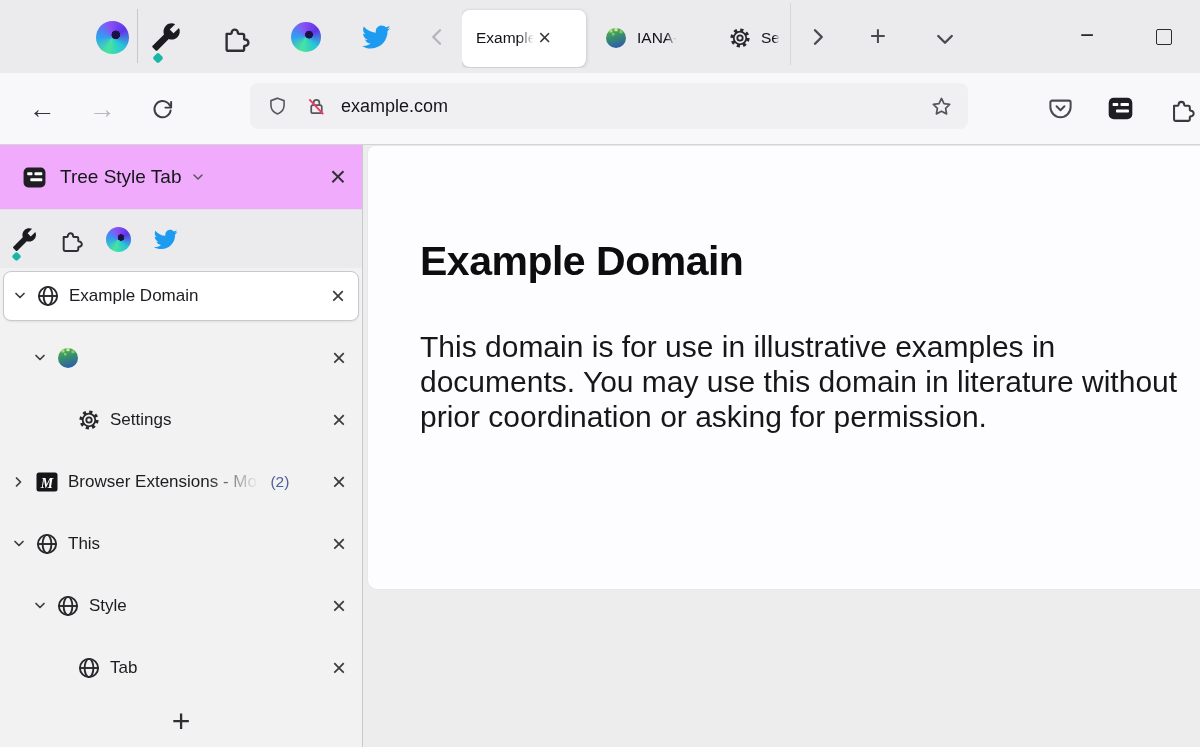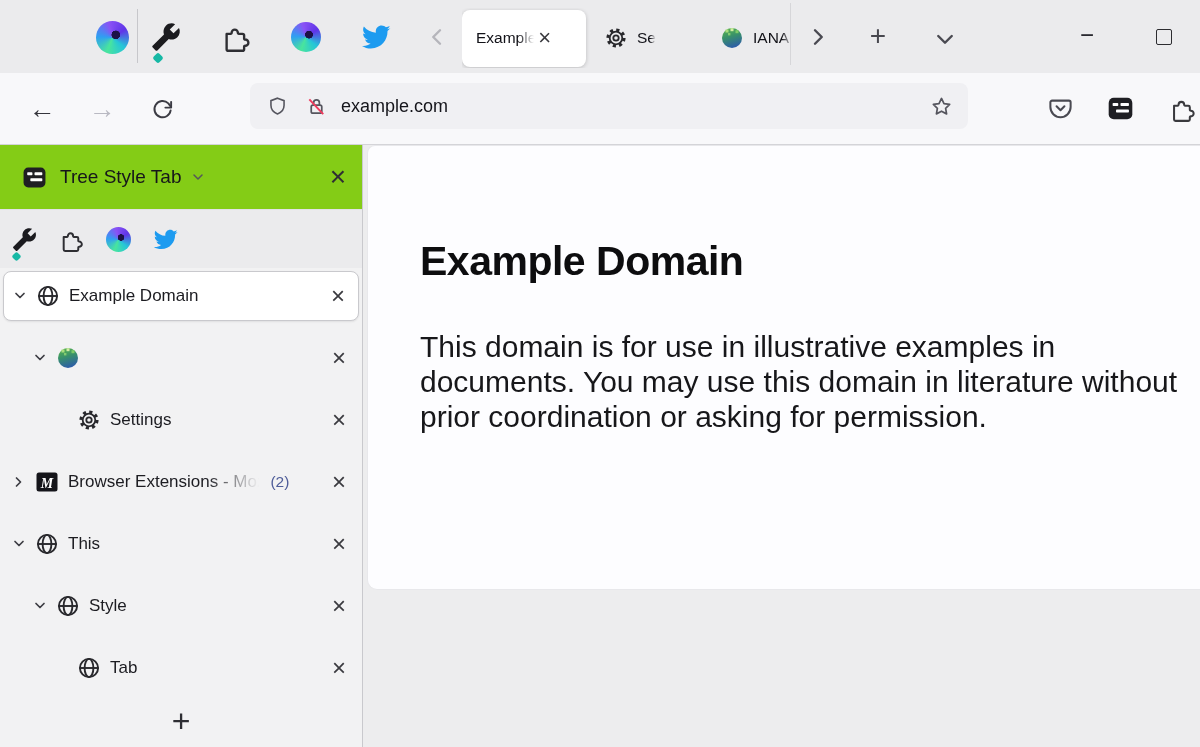--- a/index.html
+++ b/index.html
@@ -59,21 +59,21 @@
   #star-ic { margin-left:auto; margin-right:15px; width:23px; height:23px; }
   .toolbar-right-btn { position:absolute; top:22px; width:28px; height:28px; background:none; border:none; }
   .toolbar-right-btn .ic { width:27px; height:27px; }
 
   
   .content { flex:1; display:flex; min-height:0; }
 
   
   .sidebar { width:363px; flex:none; display:flex; flex-direction:column; background:#f2f2f3;
      border-right:1px solid #c9c9cd; }
-  .sb-header { height:65px; flex:none; background:#84cc16; border-bottom:1px solid #e2e2e5;
+  .sb-header { height:65px; flex:none; background:#f0abfc; border-bottom:1px solid #e2e2e5;
      display:flex; align-items:center; }
   .sb-header .tst-ic { width:25px; height:25px; margin-left:22px; }
   .sb-title { margin-left:13px; font-size:19px; color:#16161b; }
   .sb-title-chev { width:16px; height:16px; margin-left:9px; }
   .sb-close { margin-left:auto; margin-right:16px; background:none; border:none; font-size:28px;
      line-height:1; color:#2f2f33; font-weight:300; }
   .sb-pinned { height:58px; flex:none; background:#ebebed; display:flex; align-items:center;
      padding-left:12px; gap:22px; }
   .sb-pinned .pinned-tab, .sb-pinned .pinned-tab .ic { width:25px; height:25px; }
   .sb-pinned .dot { width:7px; height:7px; bottom:-8px; left:1px; }
@@ -130,48 +130,48 @@
             <polyline points="10 3.5 5.5 8 10 12.5"></polyline>
           </svg>
       </span>
     </button>
 
     <div class="tabs-viewport" id="tabs-strip">
         <div class="tab active" style="width: 124px;">
           <span class="tab-label fade">Example</span>
           <button class="tab-close">×</button>
         </div>
-        <div class="tab" style="width: 112px;">
-          <span class="ic">
-            <svg viewBox="0 0 24 24" fill="none" stroke="#28282c">
-              <circle cx="12" cy="12" r="8" stroke-width="3.2" stroke-dasharray="3.1 3.18"></circle>
-              <circle cx="12" cy="12" r="6.3" stroke-width="1.8"></circle>
-              <circle cx="12" cy="12" r="2.7" stroke-width="1.8"></circle>
-            </svg>
-          </span>
-          <span class="tab-label fade">Se</span>
-        </div>
         <div class="tab" style="width: 120px;">
           <span class="ic">
             <svg viewBox="0 0 24 24">
               <defs>
                 <linearGradient id="ianaG" x1="0.2" y1="0" x2="0.5" y2="1">
                   <stop offset="0" stop-color="#5cb54d"></stop>
                   <stop offset="0.45" stop-color="#38906b"></stop>
                   <stop offset="1" stop-color="#2d5da8"></stop>
                 </linearGradient>
               </defs>
               <circle cx="12" cy="12" r="10" fill="url(#ianaG)"></circle>
               <rect x="5.5" y="3.5" width="3" height="3" fill="#a9dd7e"></rect>
               <rect x="10.5" y="2.2" width="3" height="3" fill="#d2eda2"></rect>
               <rect x="15.5" y="4.2" width="3" height="3" fill="#7ecb68"></rect>
               <rect x="8" y="7" width="2.4" height="2.4" fill="#8fd473" opacity="0.85"></rect>
             </svg>
           </span>
           <span class="tab-label fade">IANA-</span>
+        </div>
+        <div class="tab" style="width: 112px;">
+          <span class="ic">
+            <svg viewBox="0 0 24 24" fill="none" stroke="#28282c">
+              <circle cx="12" cy="12" r="8" stroke-width="3.2" stroke-dasharray="3.1 3.18"></circle>
+              <circle cx="12" cy="12" r="6.3" stroke-width="1.8"></circle>
+              <circle cx="12" cy="12" r="2.7" stroke-width="1.8"></circle>
+            </svg>
+          </span>
+          <span class="tab-label fade">Se</span>
         </div>
       </div>
     <div class="tabs-end-sep"></div>
 
     <button class="scroll-btn" style="left:806px">
       <span class="ic" style="width:24px;height:24px">
         <svg viewBox="0 0 16 16" fill="none" stroke="#4a4a52" stroke-width="1.6" stroke-linecap="round" stroke-linejoin="round">
             <polyline points="6 3.5 10.5 8 6 12.5"></polyline>
           </svg>
       </span>

